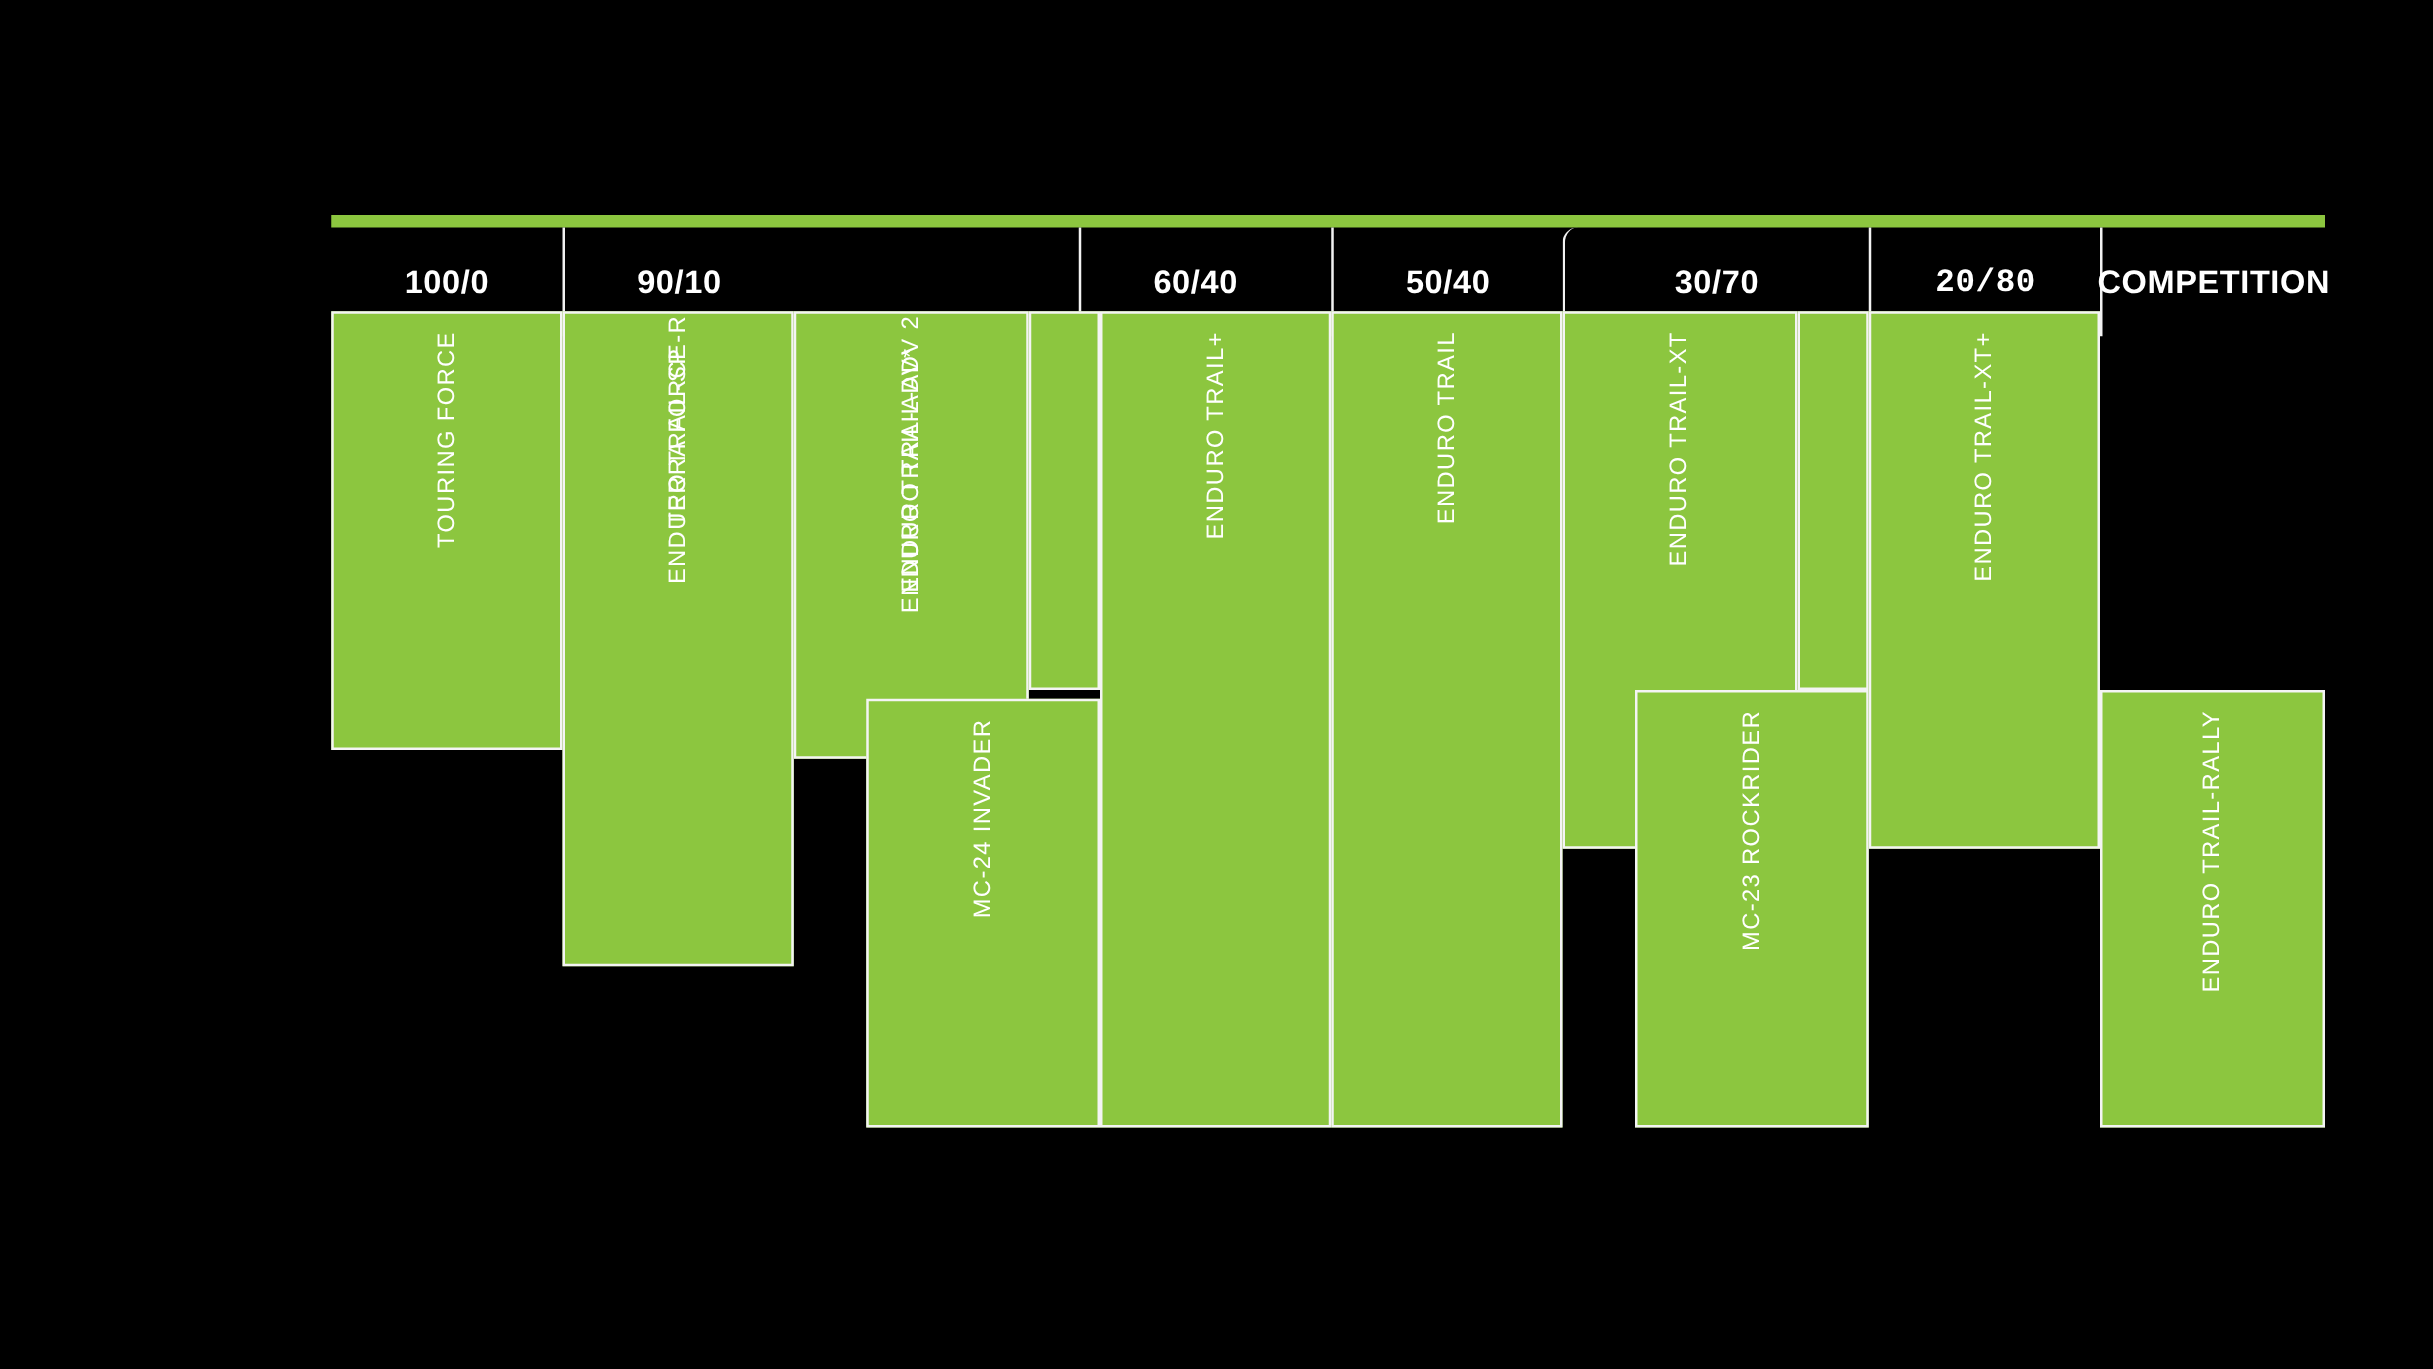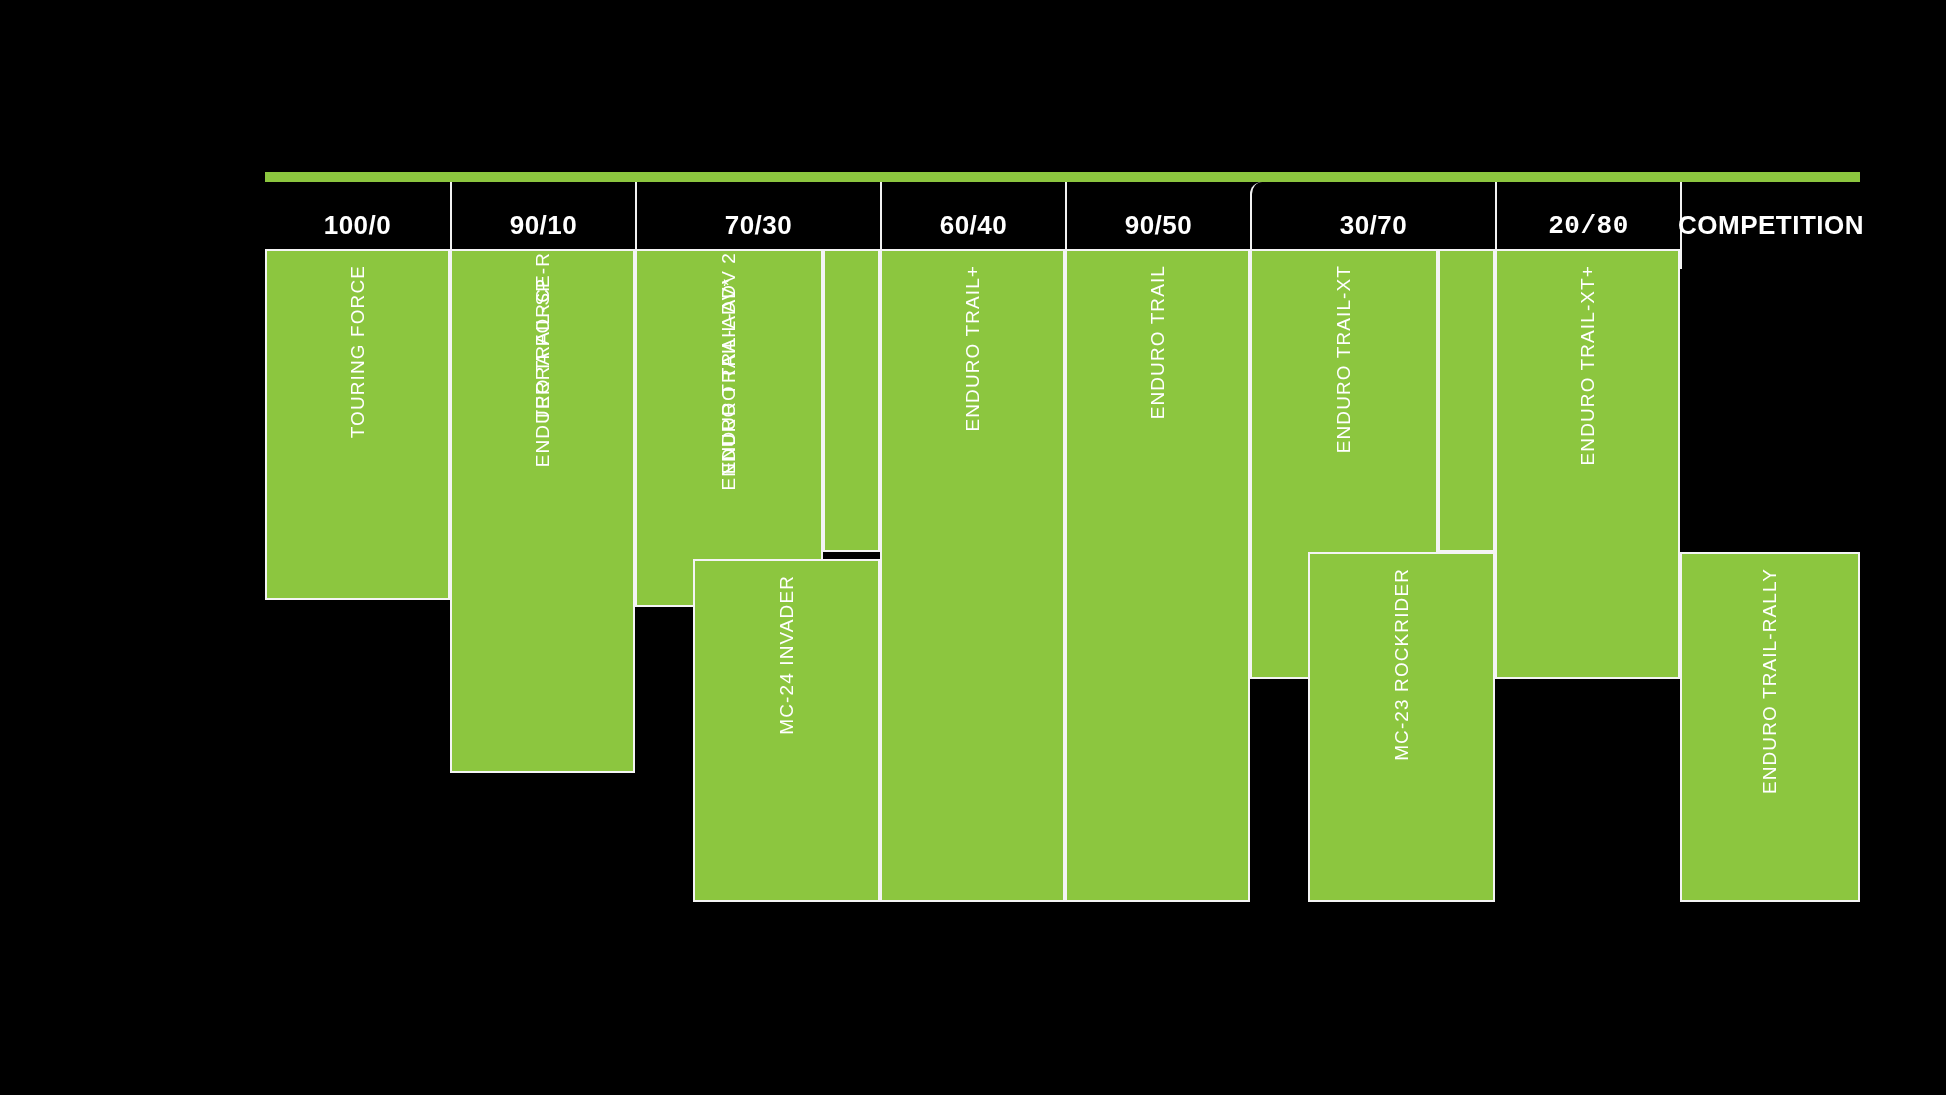--- a/index.html
+++ b/index.html
@@ -96,28 +96,25 @@
 
   <div id="top-rule"></div>
 
   <div id="header-row">
     <div class="hdr-cell" style="left:0px; width:185px;">
       <span>100/0</span>
     </div>
     <div class="hdr-cell divided" style="left:185px; width:185px;">
       <span>90/10</span>
     </div>
-    <div class="hdr-cell divided" style="left:370px; width:245px;">
-      <span>70/30</span>
-    </div>
-    <div class="hdr-cell divided" style="left:615px; width:185px;">
+    <div class="hdr-cell divided" style="left:598px; width:185px;">
       <span>60/40</span>
     </div>
     <div class="hdr-cell divided" style="left:800px; width:185px;">
-      <span>90/50</span>
+      <span>50/40</span>
     </div>
     <div class="hdr-cell divided" style="left:985px; width:245px;border-radius:12px;">
       <span>30/70</span>
     </div>
     <div class="hdr-cell divided" style="left:1230px; width:185px;font-family:Liberation Mono, monospace;">
       <span>20/80</span>
     </div>
     <div class="hdr-cell divided" style="left:1415px; width:180px;">
       <span>COMPETITION</span>
     </div>

